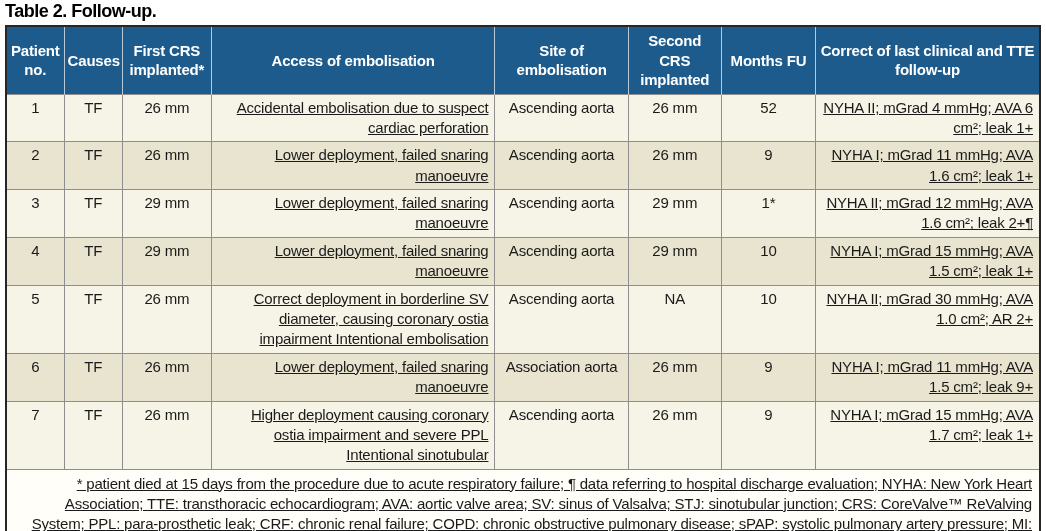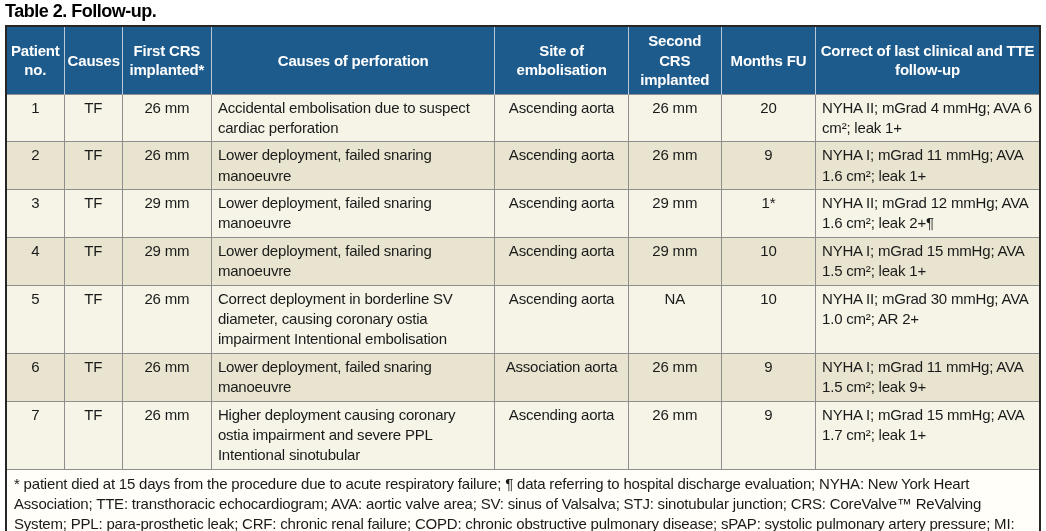--- a/index.html
+++ b/index.html
@@ -51,21 +51,21 @@
     line-height: 1.36;
     padding: 3px 6px;
     vertical-align: top;
     background: #f6f4e7;
   }
   tbody tr.even td { background: #e8e4cf; }
   tbody tr.r2lines { height: 41px; }
   tbody tr.r3lines { height: 54px; }
   tbody tr.rtall   { height: 64px; }
   td.c { text-align: center; }
-  td.l { text-align: left; }
+  td.l { text-align: right; text-decoration: underline; }
   tr.footnote-row td {
     background: #fffef8;
     font-size: 15px;
     line-height: 1.35;
     padding: 4px 7px;
     border: 1px solid #8e8e8e;
     height: 78px;
     vertical-align: top;
   }
 </style>
@@ -85,36 +85,36 @@
       <col style="width:133px">
         <col style="width:93px">
         <col style="width:94px">
         <col style="width:224px">
     </colgroup>
     <thead>
       <tr>
         <th>Patient no.</th>
         <th>Causes</th>
         <th>First CRS implanted*</th>
-        <th>Causes of perforation</th>
+        <th>Access of embolisation</th>
         <th>Site of embolisation</th>
         <th>Second CRS implanted</th>
         <th>Months FU</th>
         <th>Correct of last clinical and TTE follow-up</th>
       </tr>
     </thead>
     <tbody>
       <tr class="odd r2lines">
         <td class="c">1</td>
         <td class="c">TF</td>
         <td class="c">26 mm</td>
         <td class="l">Accidental embolisation due to suspect cardiac perforation</td>
         <td class="c">Ascending aorta</td>
         <td class="c">26 mm</td>
-        <td class="c">20</td>
+        <td class="c">52</td>
         <td class="l">NYHA II; mGrad 4 mmHg; AVA 6 cm²; leak 1+</td>
       </tr>
       <tr class="even r2lines">
         <td class="c">2</td>
         <td class="c">TF</td>
         <td class="c">26 mm</td>
         <td class="l">Lower deployment, failed snaring manoeuvre</td>
         <td class="c">Ascending aorta</td>
         <td class="c">26 mm</td>
         <td class="c">9</td>

